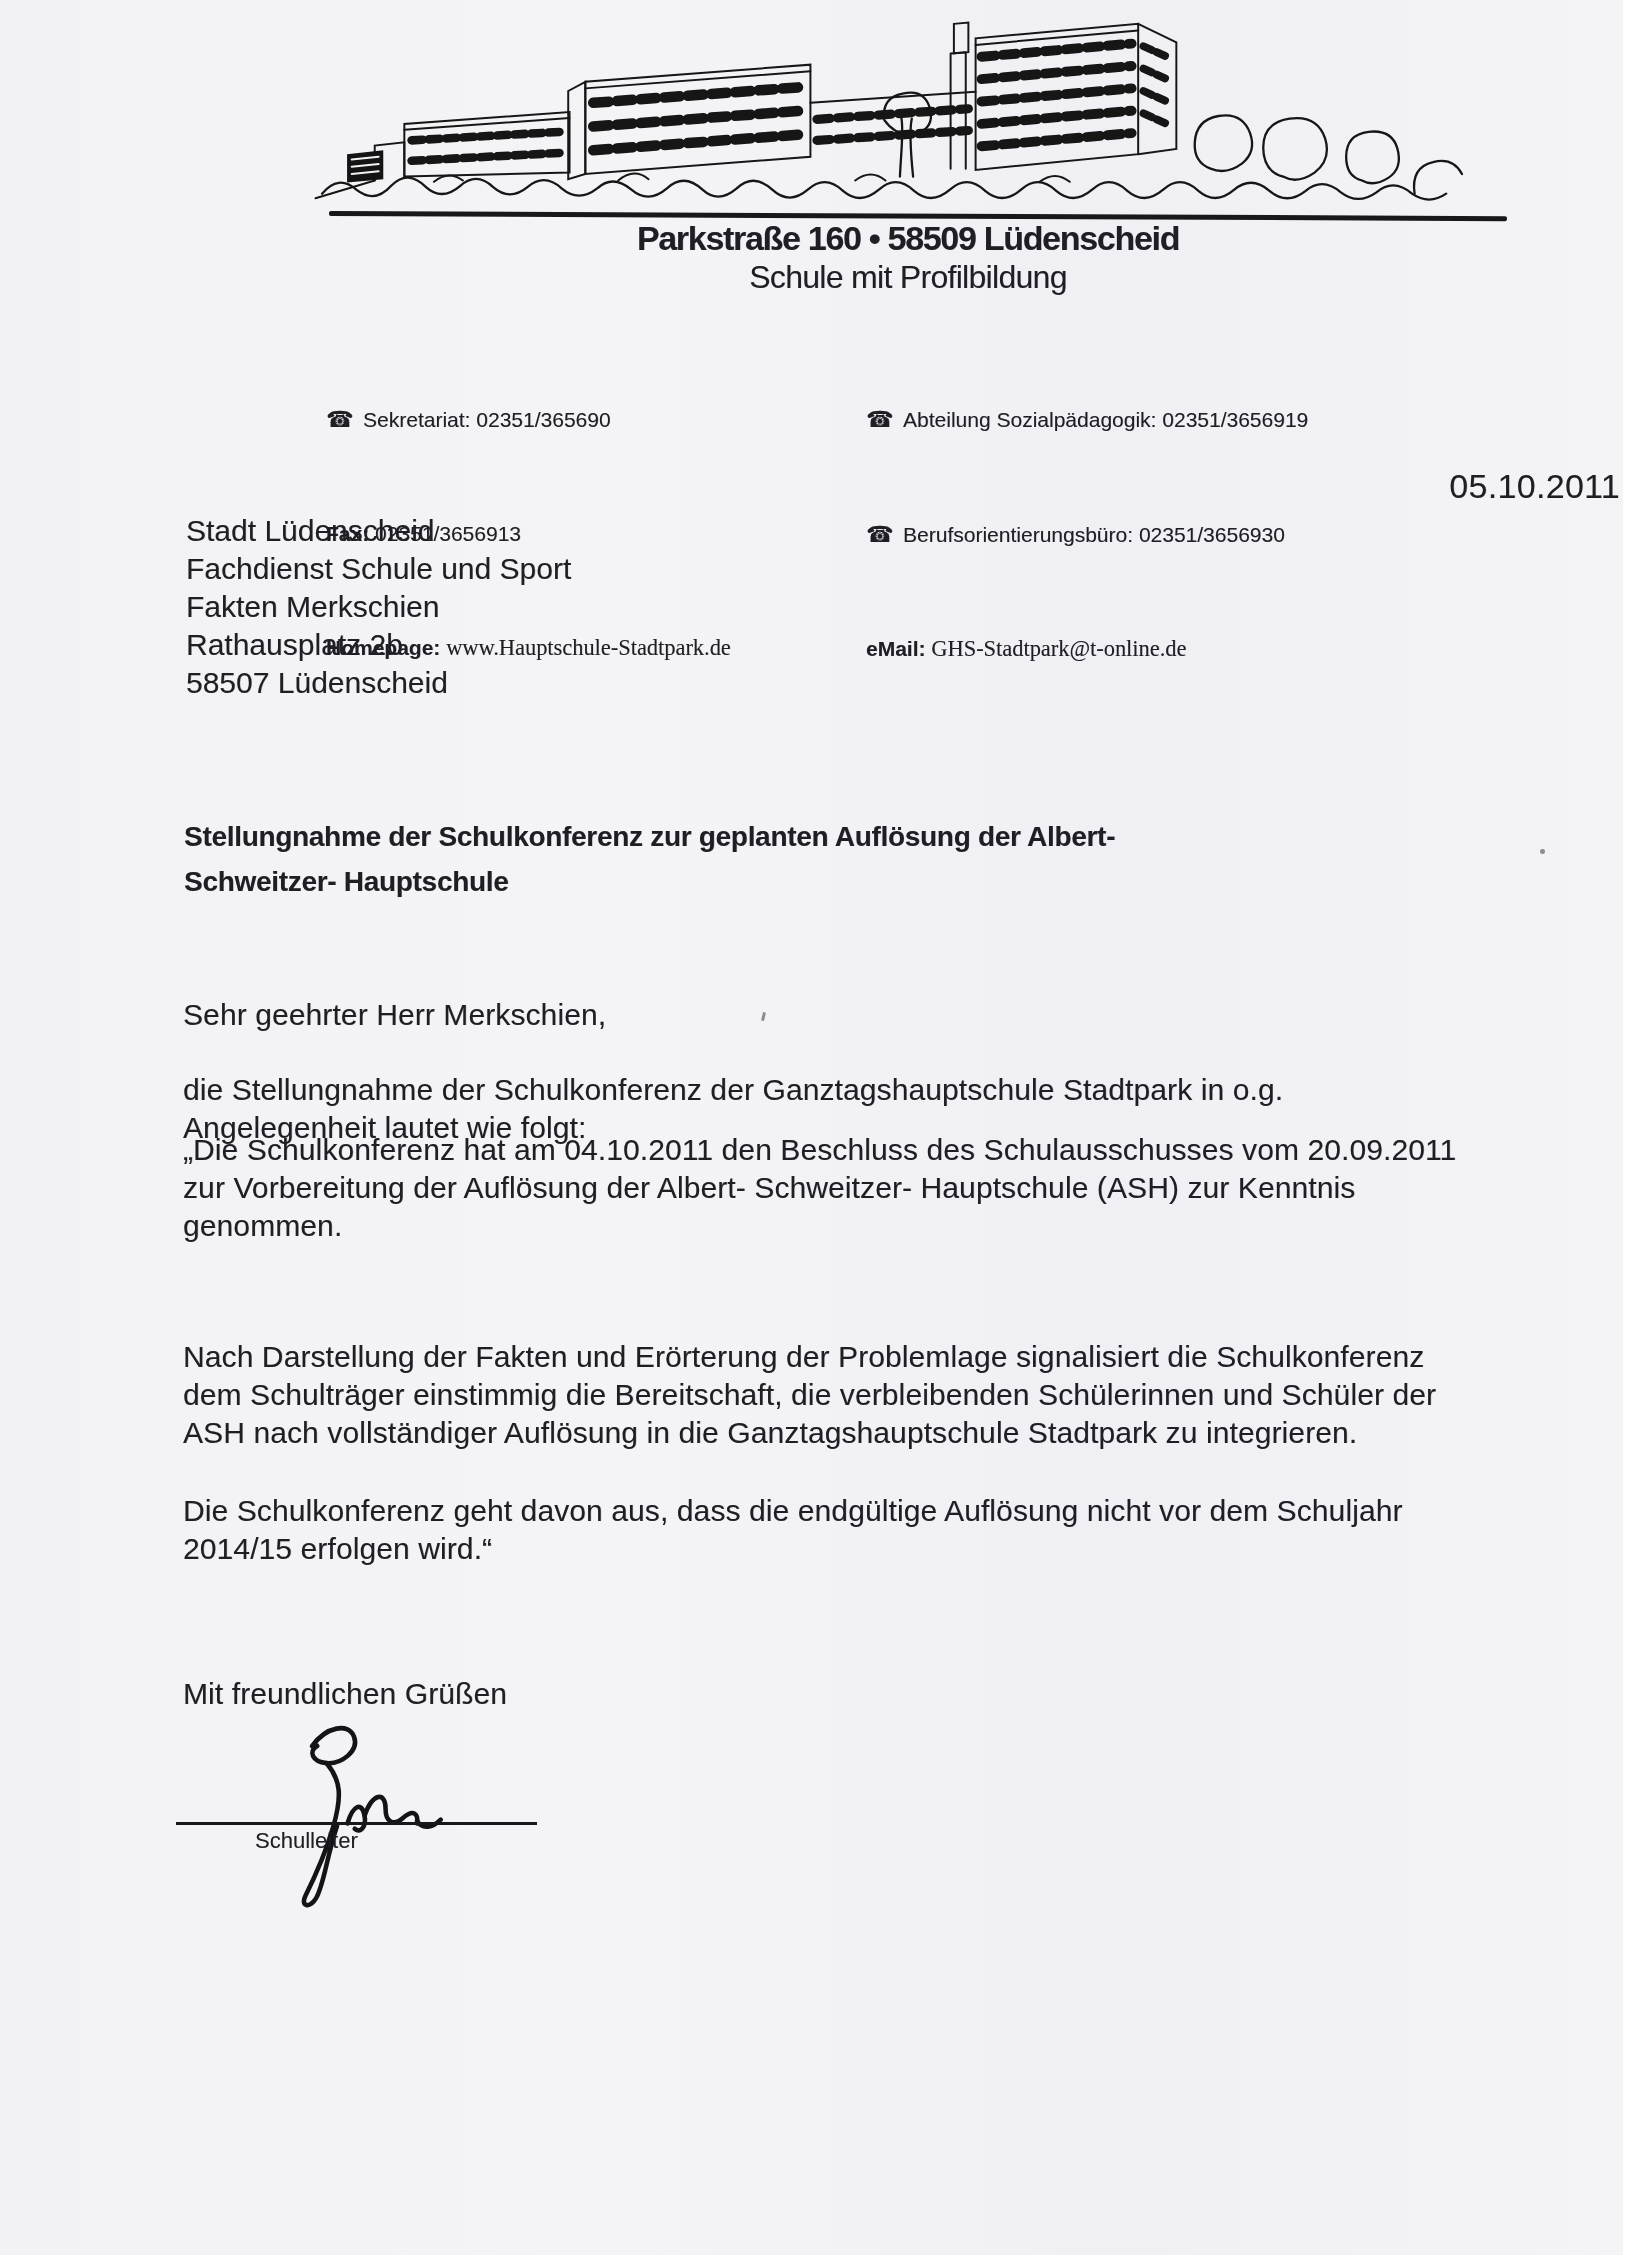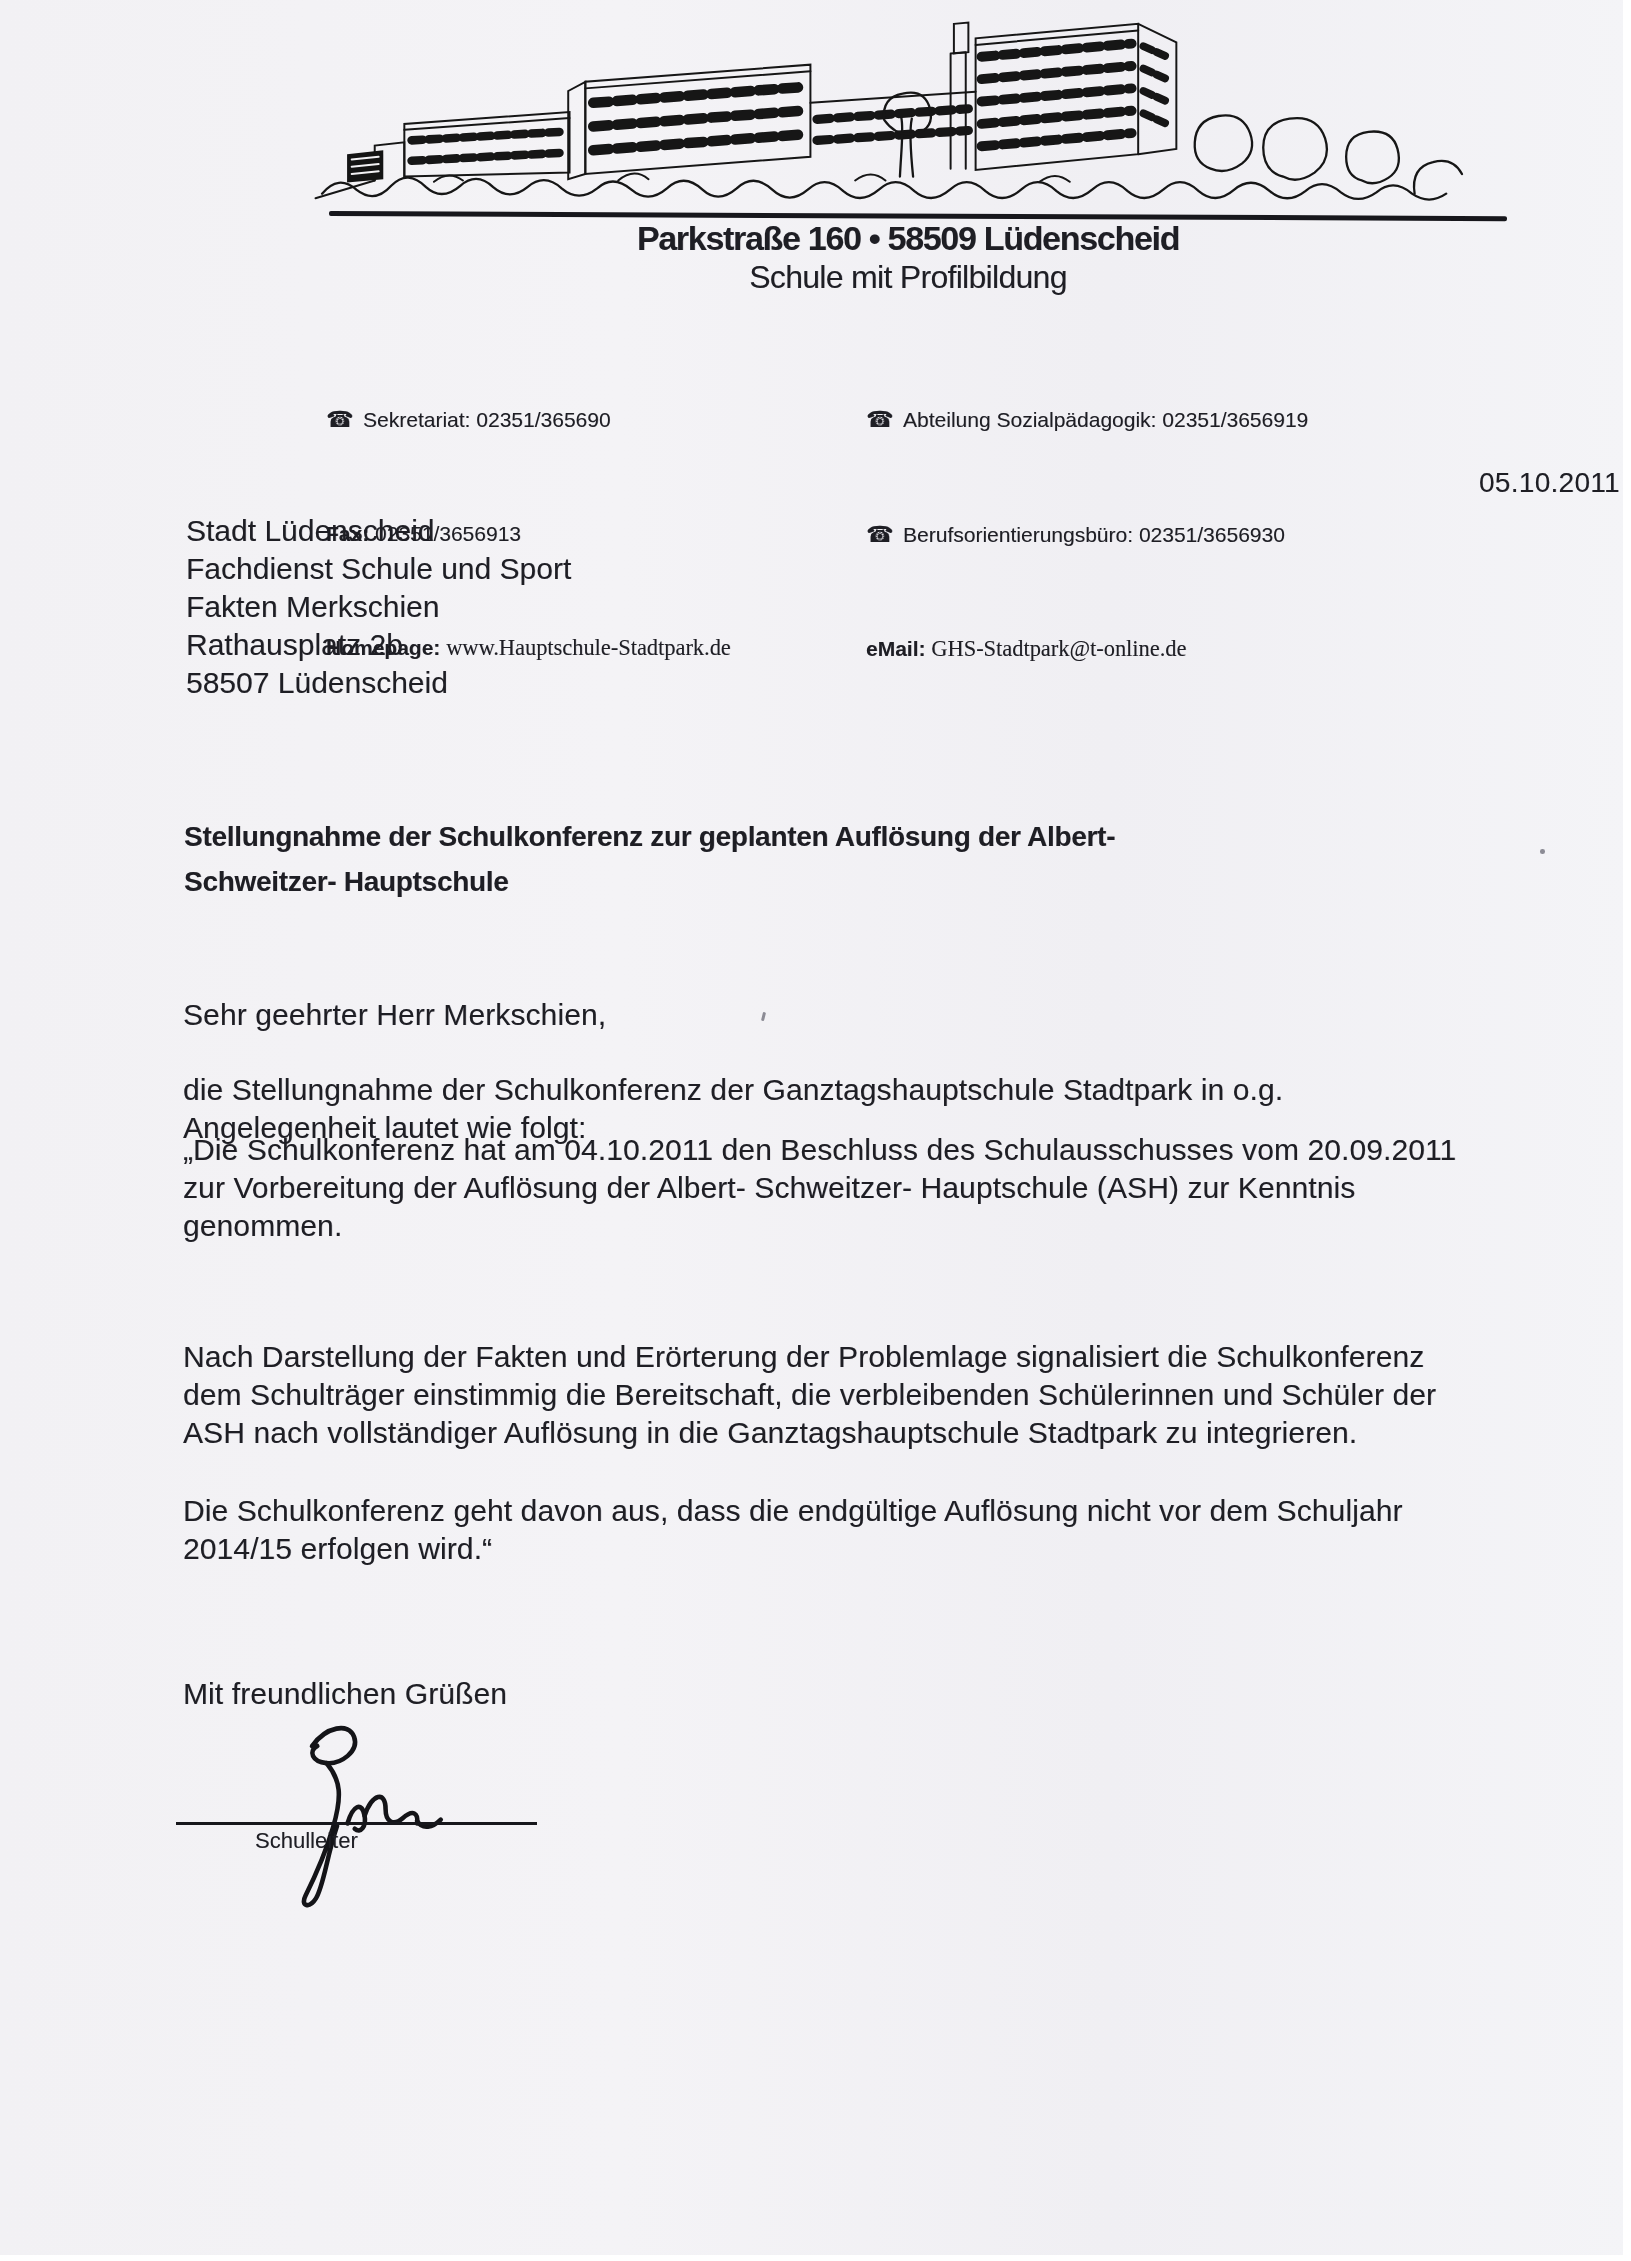--- a/index.html
+++ b/index.html
@@ -21,21 +21,21 @@
   .head-sub{font-size:32px;line-height:37px;letter-spacing:-0.7px;}
 
   .contact-col{position:absolute;top:324px;font-size:21px;line-height:38px;white-space:pre;}
   .contact-left{left:326px;}
   .contact-right{left:866px;}
   .c-row{display:block;}
   .tel{font-family:"DejaVu Sans","Liberation Sans",sans-serif;font-size:22.4px;margin-right:9.2px;}
   .b{font-weight:bold;}
   .serif{font-family:"Liberation Serif",serif;font-size:22.4px;}
 
-  .date{position:absolute;top:467px;right:12px;font-size:28px;letter-spacing:0.3px;}
+  .date{position:absolute;top:467px;right:12px;font-size:34px;letter-spacing:0.3px;}
 
   .recipient{position:absolute;left:186px;top:512px;font-size:30px;line-height:38px;}
 
   .subject{position:absolute;left:184px;top:814px;font-size:28px;font-weight:bold;
            line-height:45px;letter-spacing:-0.3px;}
 
   .par{position:absolute;left:183px;font-size:30px;line-height:38px;letter-spacing:0.1px;}
   .ln{white-space:pre;}
   .salutation{top:996px;}
   .p1{top:1071px;}

